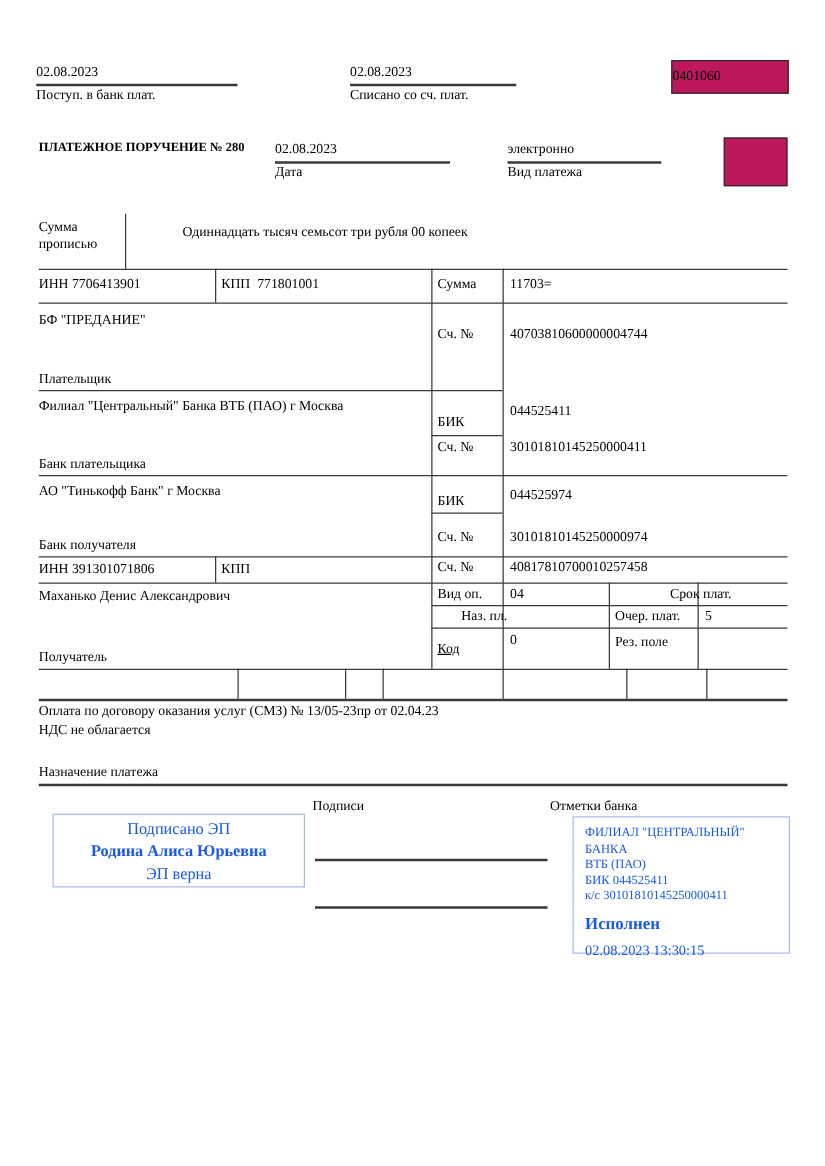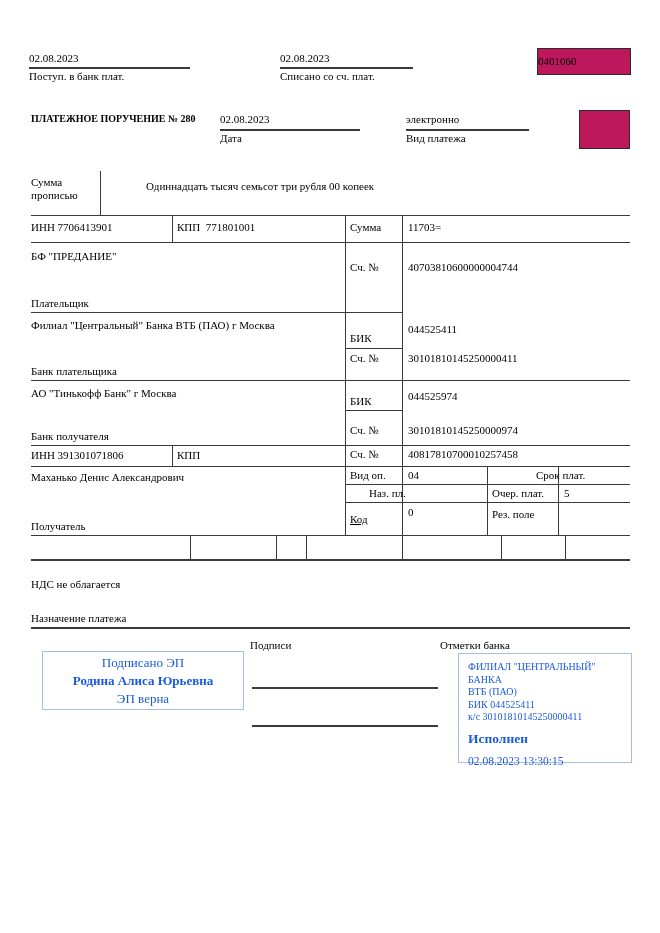--- a/index.html
+++ b/index.html
@@ -124,20 +124,21 @@
   <div class="abs" style="left:350px;top:487px;margin-left:19px;">Наз. пл.</div>
   <div class="abs" style="left:408px;top:487px;"></div>
   <div class="abs" style="left:492px;top:487px;">Очер. плат.</div>
   <div class="abs" style="left:564px;top:487px;">5</div>
 
   <div class="abs" style="left:350px;top:513px;text-decoration:underline;">Код</div>
   <div class="abs" style="left:408px;top:506px;">0</div>
   <div class="abs" style="left:492px;top:508px;">Рез. поле</div>
   <div class="abs" style="left:564px;top:508px;"></div>
 
+  <div class="abs" style="left:31px;top:563px;">Оплата по договору оказания услуг (СМЗ) № 13/05-23пр от 02.04.23</div>
   <div class="abs" style="left:31px;top:578px;">НДС не облагается</div>
   <div class="abs" style="left:31px;top:612px;">Назначение платежа</div>
   <div class="hline" style="left:31px;top:627px;width:599px;height:2px;"></div>
 
   <div class="abs ctr" style="left:250px;top:639px;width:160px;">Подписи</div>
   <div class="abs ctr" style="left:440px;top:639px;width:160px;">Отметки банка</div>
 
   <div class="stamp stamp-left" style="left:42px;top:651px;width:200px;height:57px;">
     <small>Подписано ЭП</small>
     <div class="bold" style="font-size:13px;">Родина Алиса Юрьевна</div>

